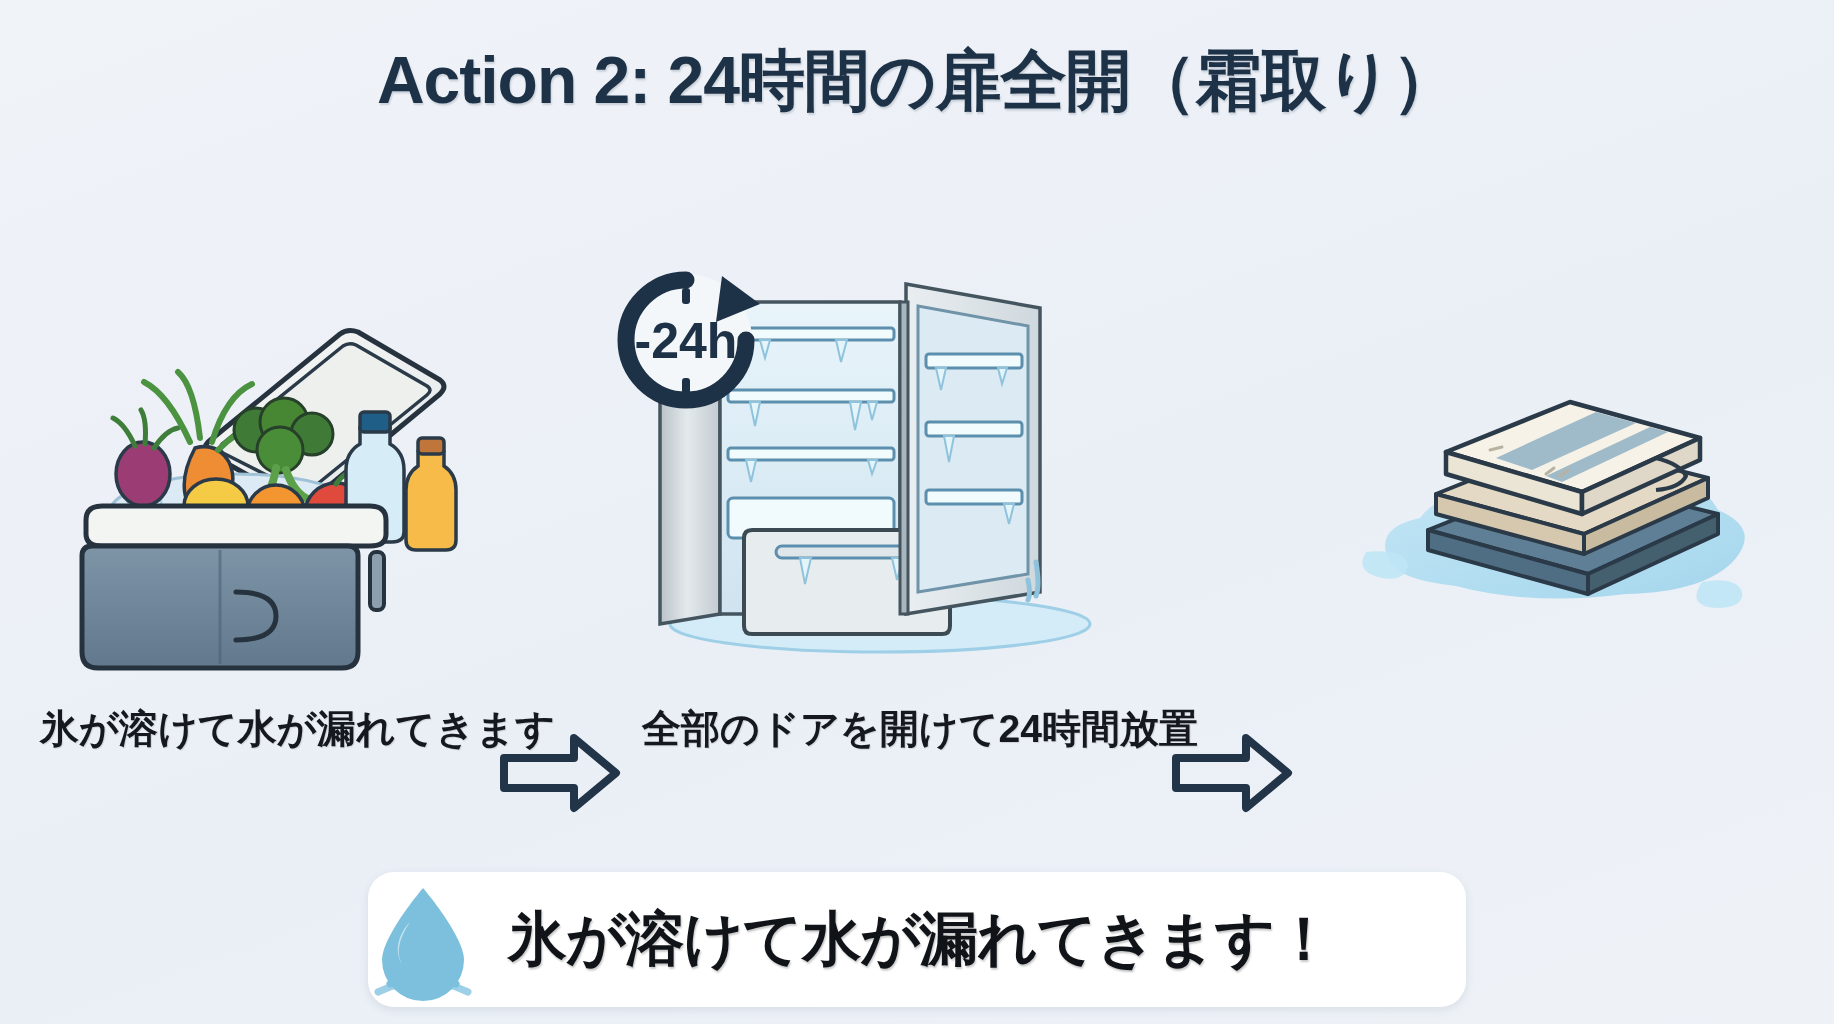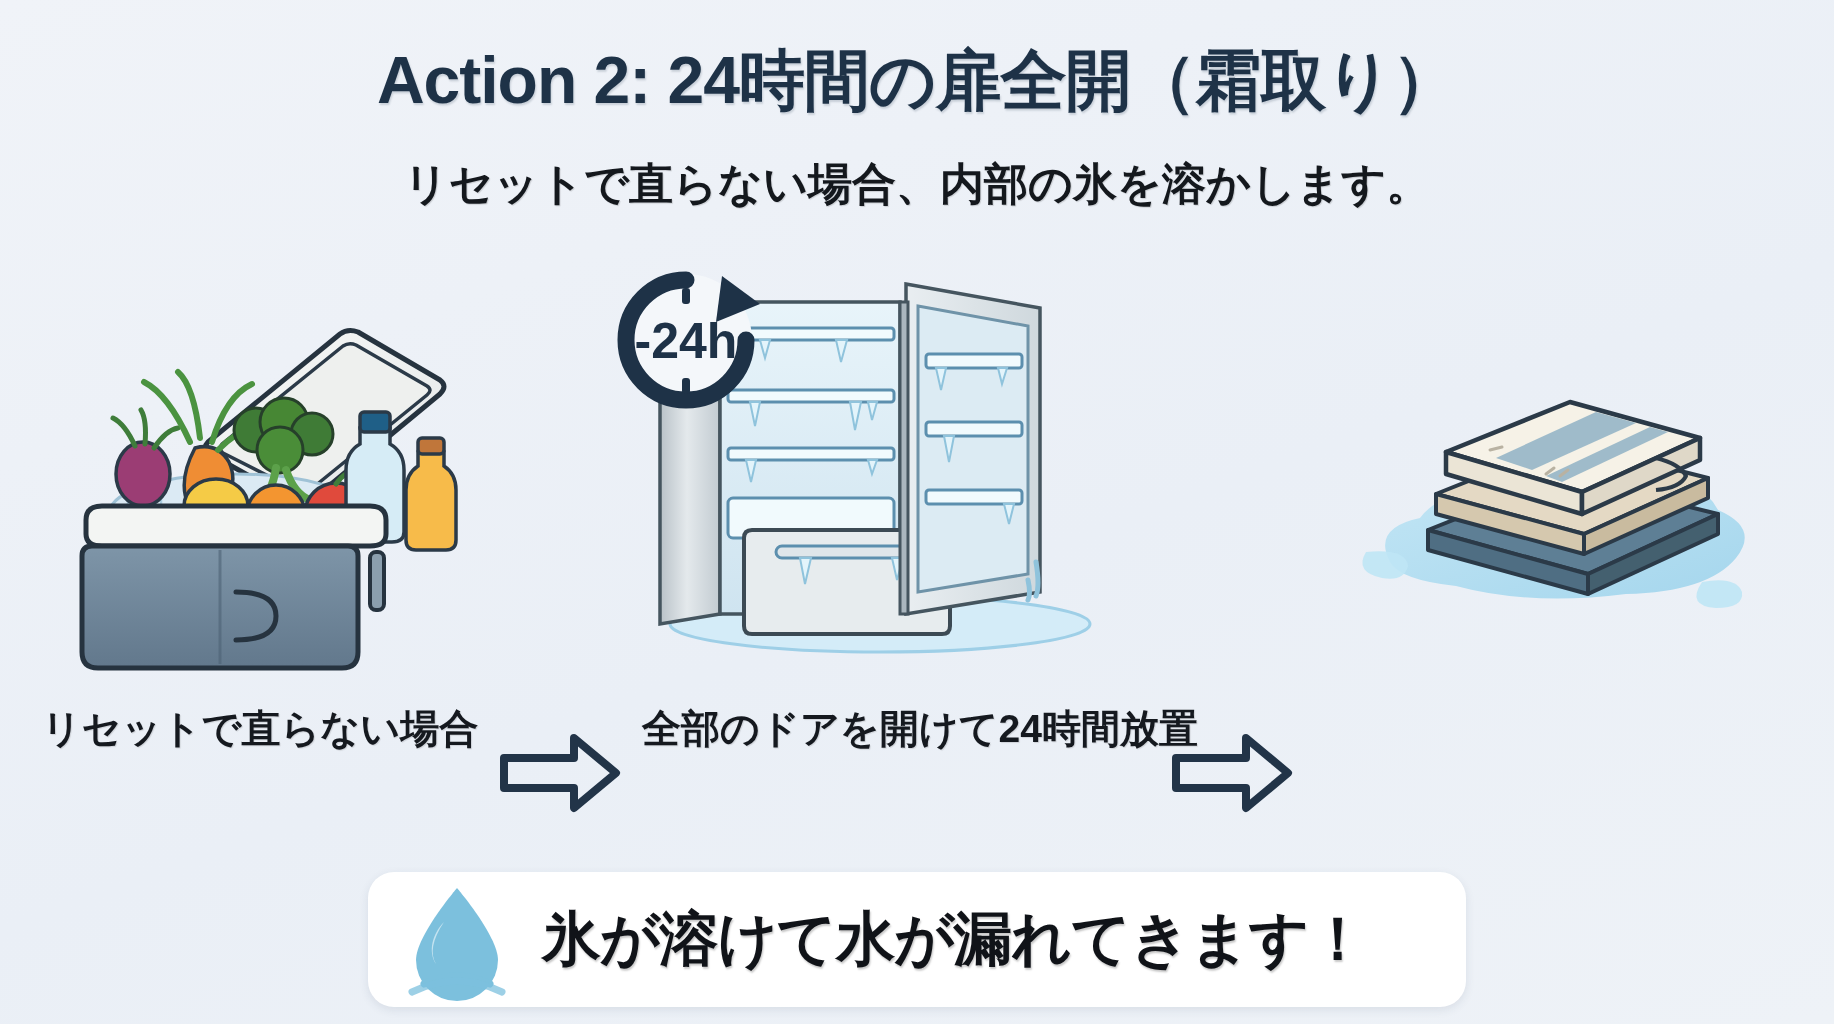--- a/index.html
+++ b/index.html
@@ -73,42 +73,40 @@
   
   .banner {
     position:absolute;
     left:368px; top:872px;
     width:1098px; height:135px;
     background:#ffffff;
     border-radius:26px;
     box-shadow:0 3px 10px rgba(40,60,90,.10);
     display:flex;
     align-items:center;
-    padding-left:34px;
   }
   .banner-icon { width:110px; height:120px; flex:0 0 auto; }
   .banner-text {
     font-size:59px;
     font-weight:bold;
     color:#101318;
     white-space:nowrap;
     margin-left:30px;
     letter-spacing:-1px;
     text-shadow:1px 2px 2px rgba(0,0,0,.22);
   }
 
   svg { display:block; overflow:visible; }
 </style>
 </head>
 <body>
 
 <div class="slide">
 
   <div class="title">Action 2: 24時間の扉全開（霜取り）</div>
-  <div class="subtitle">リセットで直らない場合、内部の氷を溶かします。</div>
 
   <div class="steps">
 
     <div class="step" id="step1">
       <div class="step-art">
         <svg viewBox="0 0 440 420" width="440" height="420">
           <defs>
             <linearGradient id="coolerBody" x1="0" y1="0" x2="0" y2="1">
               <stop offset="0%" stop-color="#7e95a8"></stop>
               <stop offset="100%" stop-color="#62788c"></stop>
@@ -174,21 +172,21 @@
 
           <g>
             <path d="M46 258 q0 -14 16 -14 h268 q16 0 16 14 v14 q0 12 -16 12 h-268 q-16 0 -16 -12 Z" fill="#f3f5f3" stroke="#26333f" stroke-width="5" stroke-linejoin="round"></path>
             <path d="M52 284 h256 q10 0 10 10 v96 q0 16 -16 16 h-244 q-16 0 -16 -16 v-96 q0 -10 10 -10 Z" fill="url(#coolerBody)" stroke="#26333f" stroke-width="5" stroke-linejoin="round"></path>
             <line x1="180" y1="288" x2="180" y2="402" stroke="#4d6275" stroke-width="3" opacity=".6"></line>
             <path d="M196 330 q40 0 40 24 q0 24 -40 24" fill="none" stroke="#26333f" stroke-width="5" stroke-linecap="round"></path>
             <rect x="330" y="290" width="14" height="58" rx="6" fill="#8b9fae" stroke="#26333f" stroke-width="4"></rect>
           </g>
         </svg>
       </div>
-      <div class="caption">リセットで直らない場合</div>
+      <div class="caption">氷が溶けて水が漏れてきます</div>
     </div>
 
     <div class="arrow" id="arrow1">
       <svg width="120" height="86" viewBox="0 0 120 86">
         <path d="M4 28 H74 V8 L116 43 L74 78 V58 H4 Z" fill="none" stroke="#223448" stroke-width="8" stroke-linejoin="round" stroke-linecap="round"></path>
       </svg>
     </div>
 
     <div class="step" id="step2">
       <div class="step-art">

